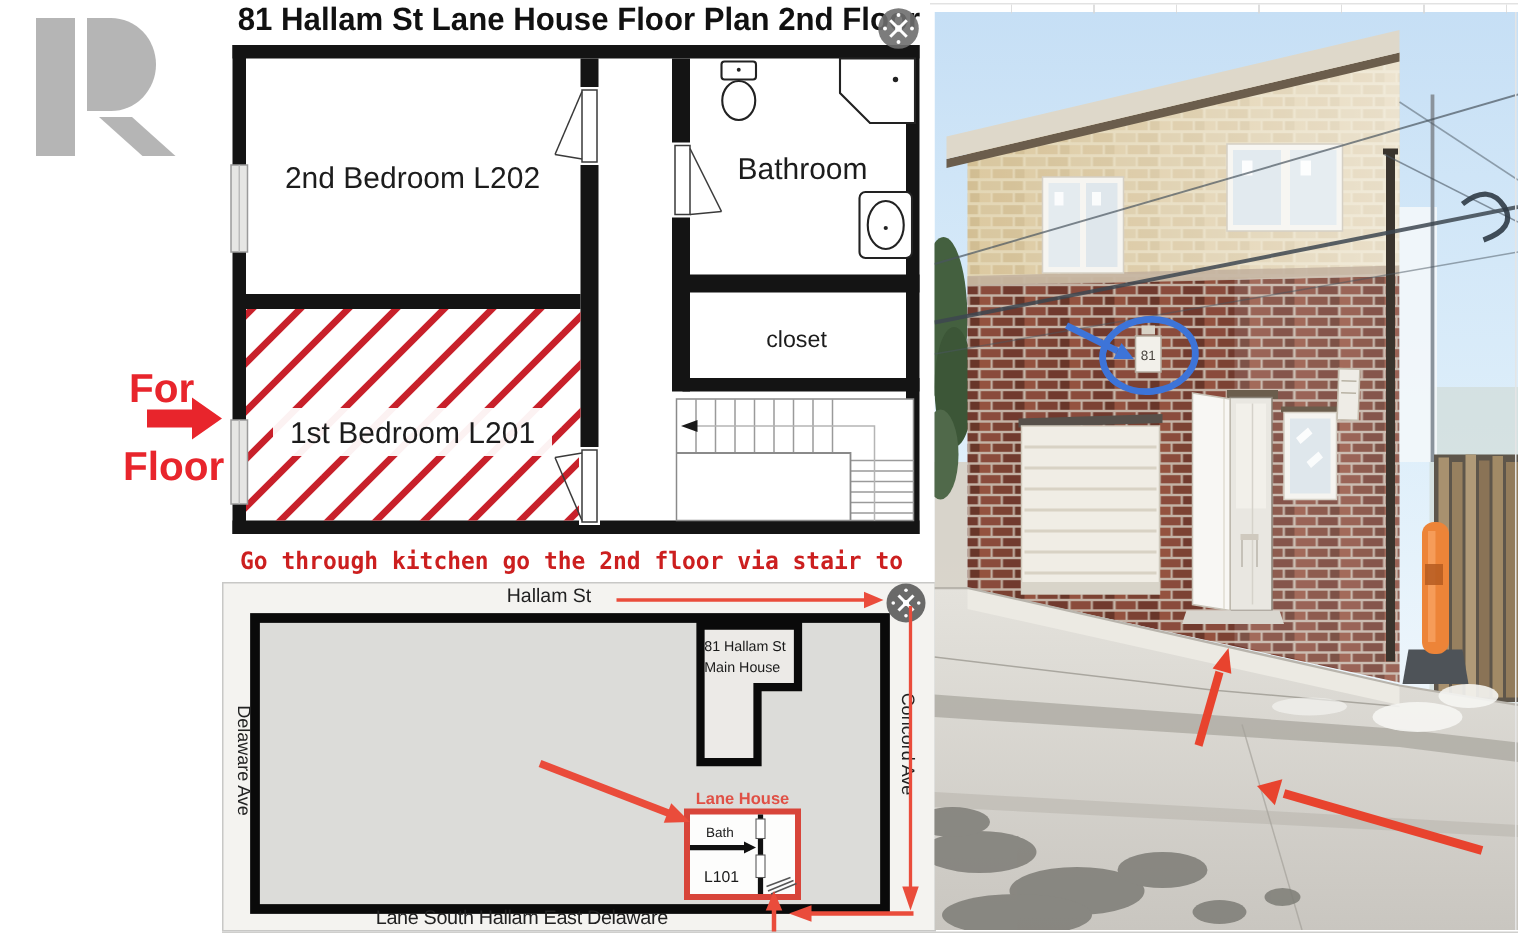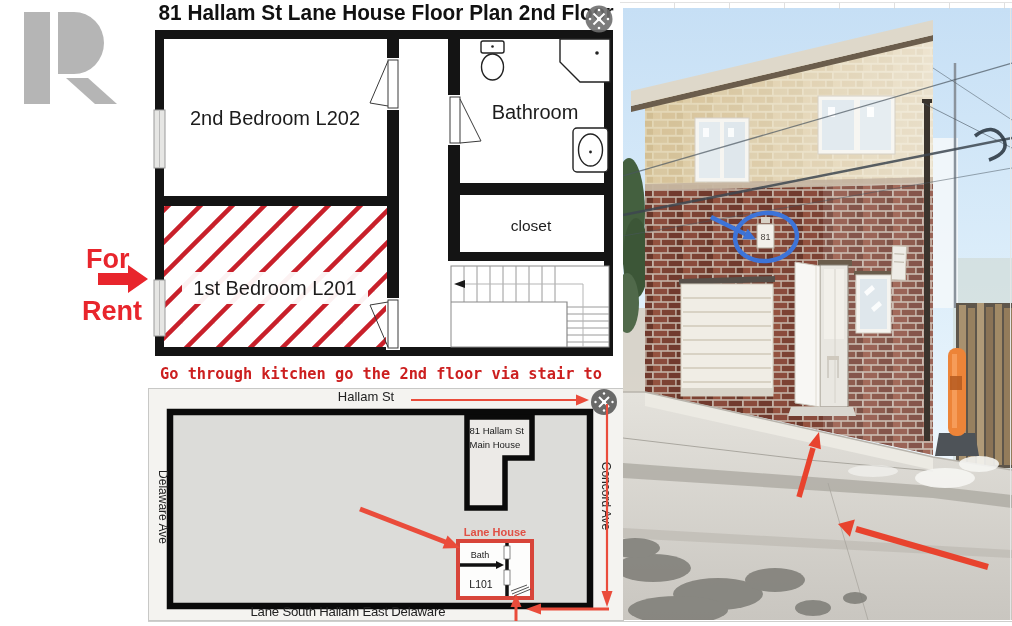--- a/index.html
+++ b/index.html
@@ -27,21 +27,21 @@
       <rect x="10" y="2" width="26" height="92"></rect>
       <path d="M 44,2 H 60 A 30,31 0 0 1 60,64 H 44 Z"></path>
       <polygon points="52,68 74,68 103,94 81,94"></polygon>
     </g>
   </svg>
 
   <div class="abs fr-line" style="left:86px;top:246px;">For</div>
   <svg class="abs" style="left:98px;top:264px;" width="52" height="30">
     <polygon points="0,9 30,9 30,1 50,15 30,29 30,21 0,21" fill="#e8252c"></polygon>
   </svg>
-  <div class="abs fr-line" style="left:82px;top:298px;">Rent</div>
+  <div class="abs fr-line" style="left:82px;top:298px;">Floor</div>
 
   <svg class="abs" style="left:150px;top:0;" width="472" height="388" viewBox="0 0 472 388">
 
     <text x="236" y="20" text-anchor="middle" textLength="455" lengthAdjust="spacingAndGlyphs" font-size="21.5" font-weight="bold" fill="#111">81 Hallam St Lane House Floor Plan 2nd Floor</text>
 
     <defs>
       <pattern id="hatch" patternUnits="userSpaceOnUse" width="32" height="32">
         <line x1="-4" y1="36" x2="36" y2="-4" stroke="#c8202a" stroke-width="4.5"></line>
         <line x1="-20" y1="20" x2="20" y2="-20" stroke="#c8202a" stroke-width="4.5"></line>
         <line x1="12" y1="52" x2="52" y2="12" stroke="#c8202a" stroke-width="4.5"></line>

